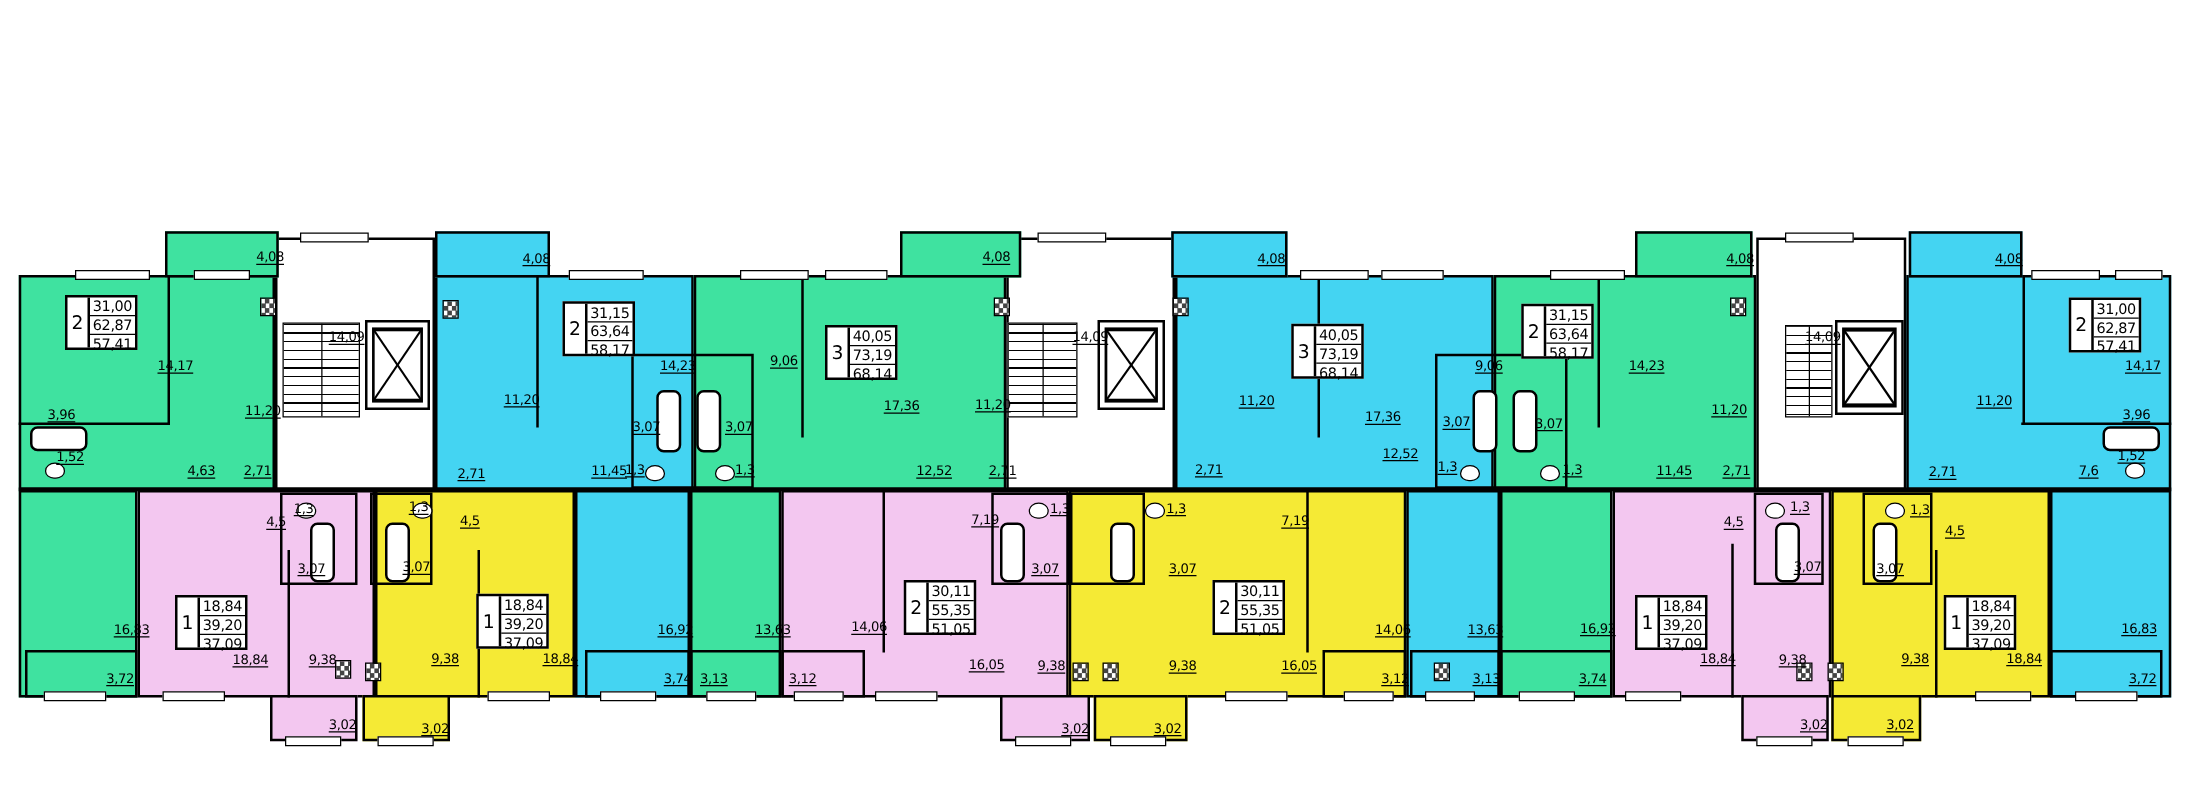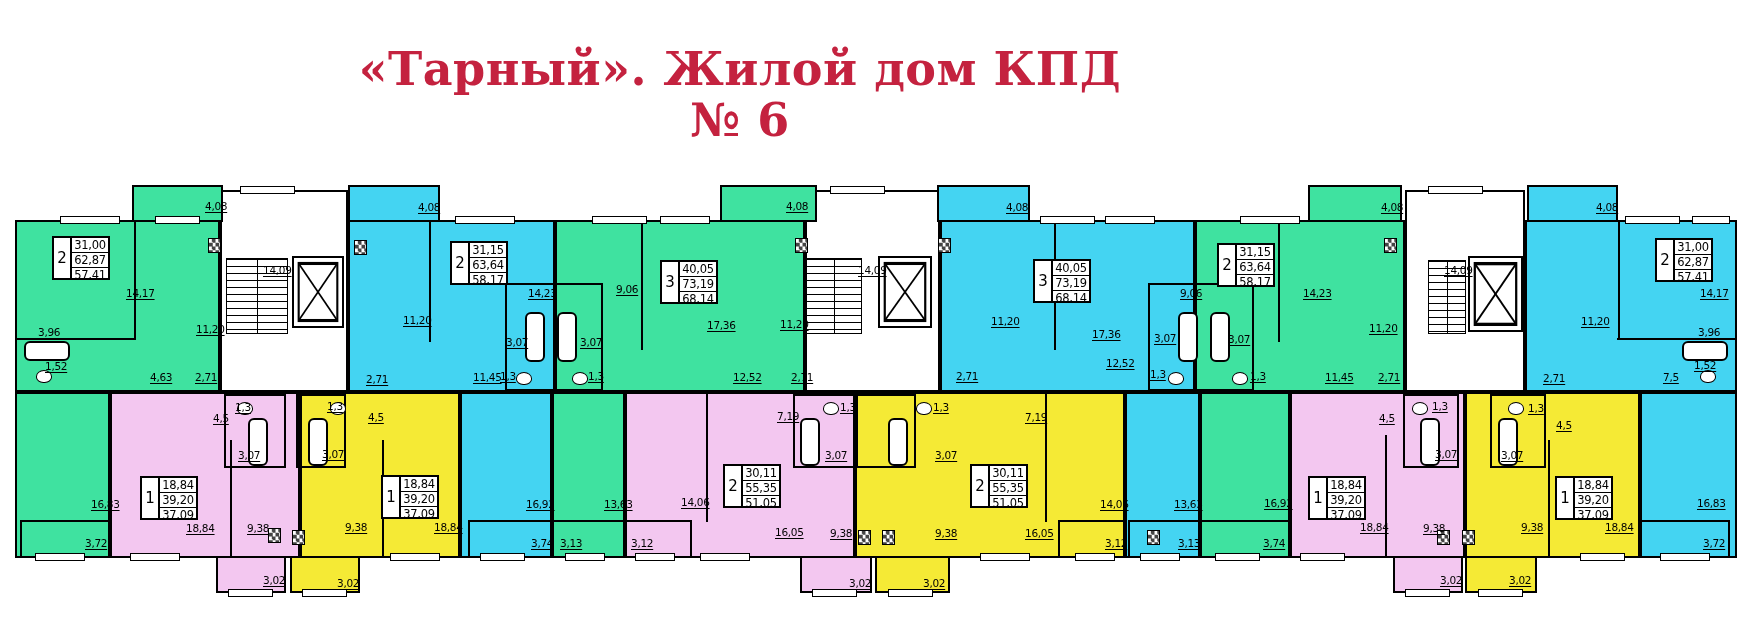--- a/index.html
+++ b/index.html
@@ -32,21 +32,20 @@
             justify-content:center;font-size:15px;}
   .ib-vals{flex:1;display:flex;flex-direction:column;}
   .ib-vals .ib-v{flex:1;display:flex;align-items:center;justify-content:center;font-size:11.5px;
                  border-bottom:1.5px solid #000;letter-spacing:-0.3px;}
   .ib-vals .ib-v:last-child{border-bottom:none;}
 </style>
 </head>
 <body>
 
 <div class="canvas">
-  <div class="title" style="color: rgb(196, 34, 63);">«Тарный». Жилой дом КПД № 6</div>
   <div class="plan">
       <div class="el el-region" style="left: 15px; top: 220px; width: 205px; height: 172px; background: rgb(63, 226, 160);"></div>
       <div class="el el-region" style="left: 220px; top: 190px; width: 128px; height: 202px; background: rgb(255, 255, 255);"></div>
       <div class="el el-region" style="left: 348px; top: 220px; width: 207px; height: 172px; background: rgb(68, 212, 242);"></div>
       <div class="el el-region" style="left: 555px; top: 220px; width: 250px; height: 172px; background: rgb(63, 226, 160);"></div>
       <div class="el el-region" style="left: 805px; top: 190px; width: 135px; height: 202px; background: rgb(255, 255, 255);"></div>
       <div class="el el-region" style="left: 940px; top: 220px; width: 255px; height: 172px; background: rgb(68, 212, 242);"></div>
       <div class="el el-region" style="left: 1195px; top: 220px; width: 210px; height: 172px; background: rgb(63, 226, 160);"></div>
       <div class="el el-region" style="left: 1405px; top: 190px; width: 120px; height: 202px; background: rgb(255, 255, 255);"></div>
       <div class="el el-region" style="left: 1525px; top: 220px; width: 212px; height: 172px; background: rgb(68, 212, 242);"></div>
@@ -225,21 +224,21 @@
       <div class="el el-label" style="left: 403px; top: 315px;">11,20</div>
       <div class="el el-label" style="left: 780px; top: 319px;">11,20</div>
       <div class="el el-label" style="left: 991px; top: 316px;">11,20</div>
       <div class="el el-label" style="left: 1369px; top: 323px;">11,20</div>
       <div class="el el-label" style="left: 1581px; top: 316px;">11,20</div>
       <div class="el el-label" style="left: 38px; top: 327px;">3,96</div>
       <div class="el el-label" style="left: 1698px; top: 327px;">3,96</div>
       <div class="el el-label" style="left: 45px; top: 361px;">1,52</div>
       <div class="el el-label" style="left: 1694px; top: 360px;">1,52</div>
       <div class="el el-label" style="left: 150px; top: 372px;">4,63</div>
-      <div class="el el-label" style="left: 1663px; top: 372px;">7,5</div>
+      <div class="el el-label" style="left: 1663px; top: 372px;">7,6</div>
       <div class="el el-label" style="left: 195px; top: 372px;">2,71</div>
       <div class="el el-label" style="left: 366px; top: 374px;">2,71</div>
       <div class="el el-label" style="left: 791px; top: 372px;">2,71</div>
       <div class="el el-label" style="left: 956px; top: 371px;">2,71</div>
       <div class="el el-label" style="left: 1378px; top: 372px;">2,71</div>
       <div class="el el-label" style="left: 1543px; top: 373px;">2,71</div>
       <div class="el el-label" style="left: 473px; top: 372px;">11,45</div>
       <div class="el el-label" style="left: 1325px; top: 372px;">11,45</div>
       <div class="el el-label" style="left: 733px; top: 372px;">12,52</div>
       <div class="el el-label" style="left: 1106px; top: 358px;">12,52</div>

